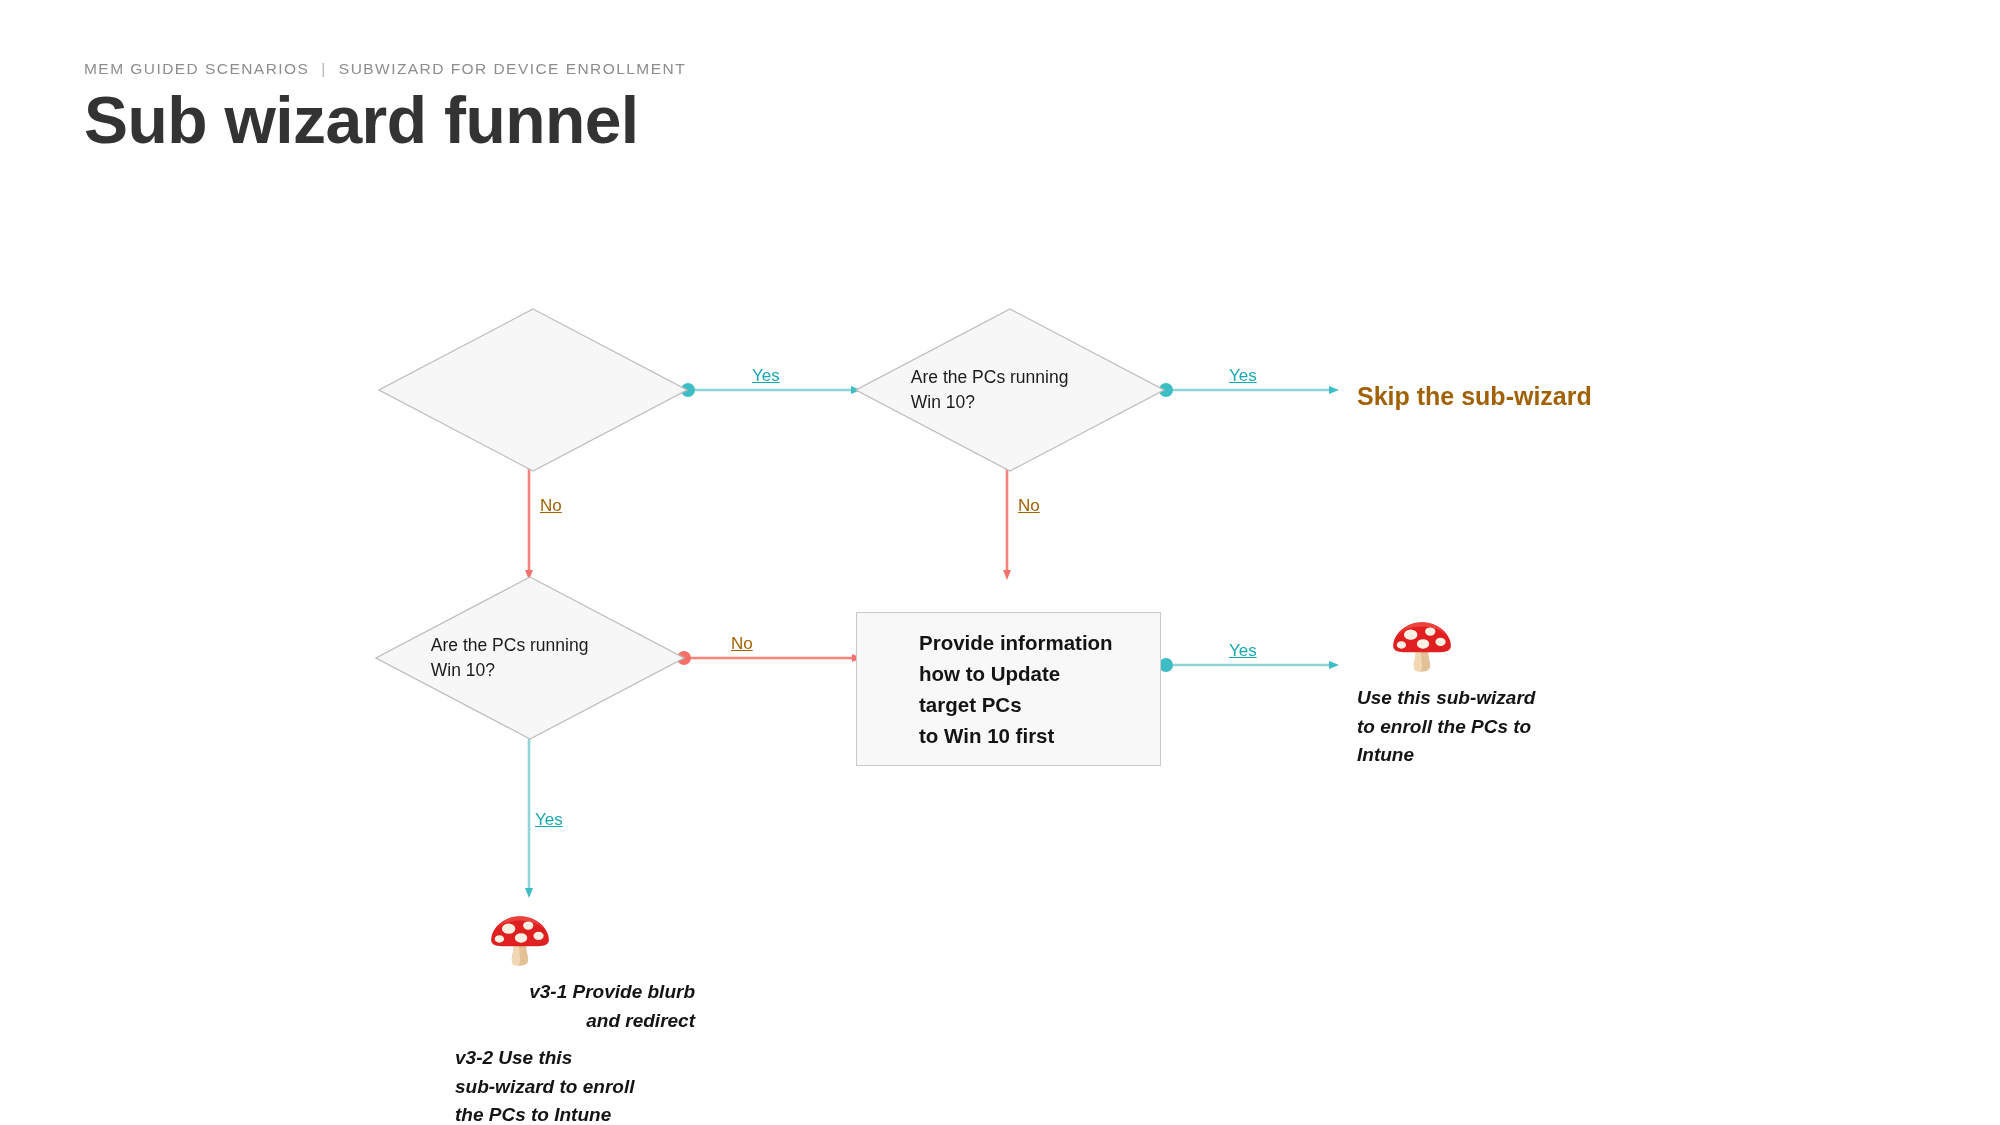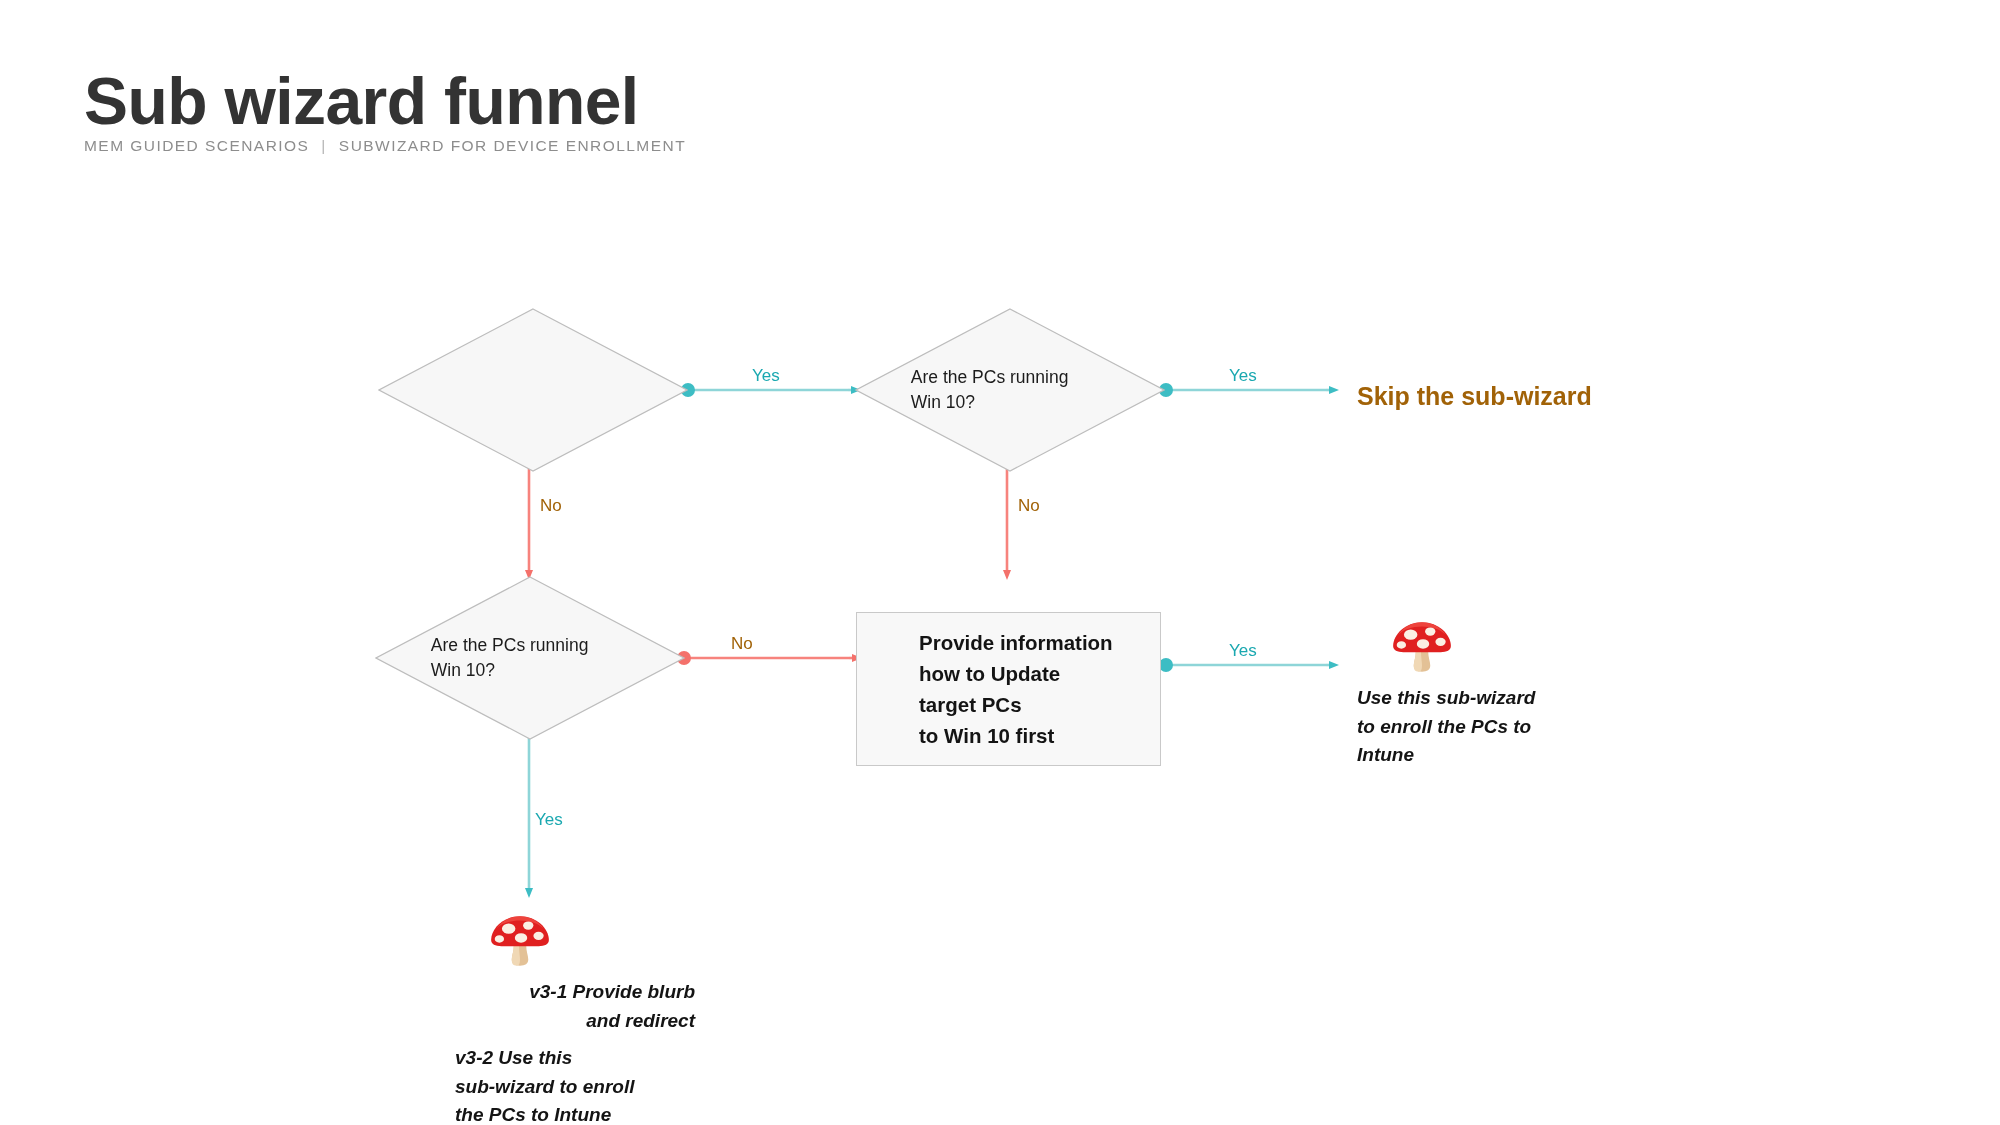--- a/index.html
+++ b/index.html
@@ -135,32 +135,33 @@
     width: 240px;
     font-style: italic;
   }
 
   
   .edgelabel {
     position: absolute;
     font-size: 17px;
     font-weight: 400;
     white-space: nowrap;
+    text-decoration: underline;
   }
   .edgelabel.yes { color: #1aa8b0; }
   .edgelabel.no  { color: #a16207; }
 </style>
 </head>
 <body>
 
 <div id="header">
-  <div id="page-title">Sub wizard funnel</div>
   <div id="eyebrow">
     <span>MEM GUIDED SCENARIOS</span><span class="sep">|</span><span>SUBWIZARD FOR DEVICE ENROLLMENT</span>
   </div>
+  <div id="page-title">Sub wizard funnel</div>
 </div>
 
 <div id="canvas">
 
   <svg id="edges" viewBox="0 0 2000 1125">
     <defs>
       <marker id="arrowYes" markerWidth="10" markerHeight="10" refX="1" refY="4" orient="auto" markerUnits="userSpaceOnUse">
         <path d="M0,0 L10,4 L0,8 Z" fill="#3dbdc4"></path>
       </marker>
       <marker id="arrowNo" markerWidth="10" markerHeight="10" refX="1" refY="4" orient="auto" markerUnits="userSpaceOnUse">

